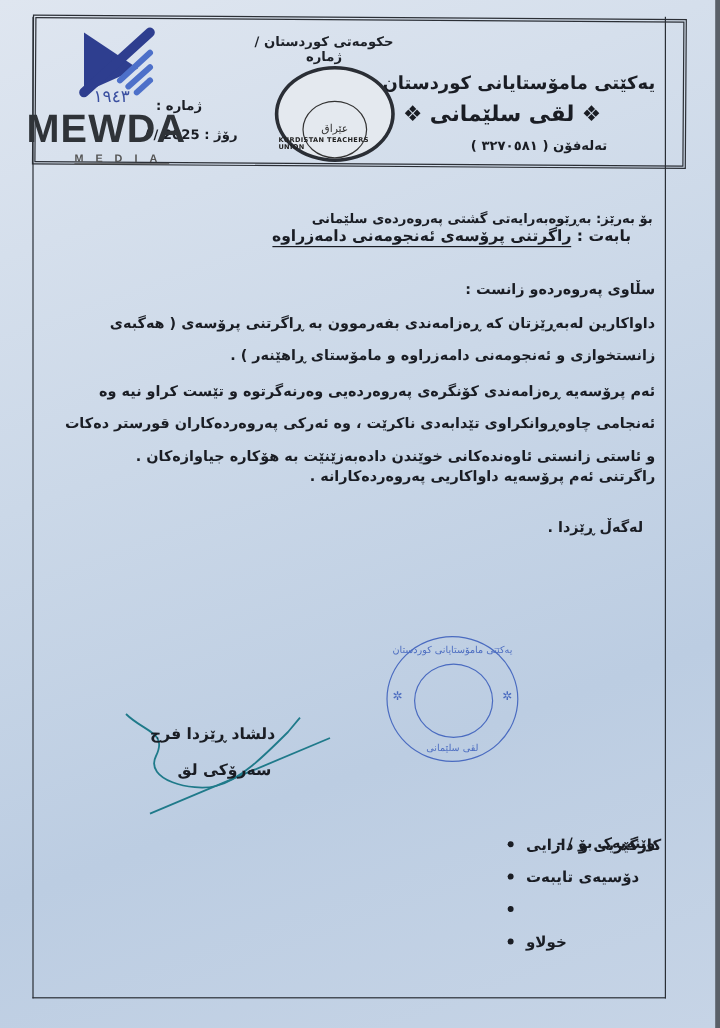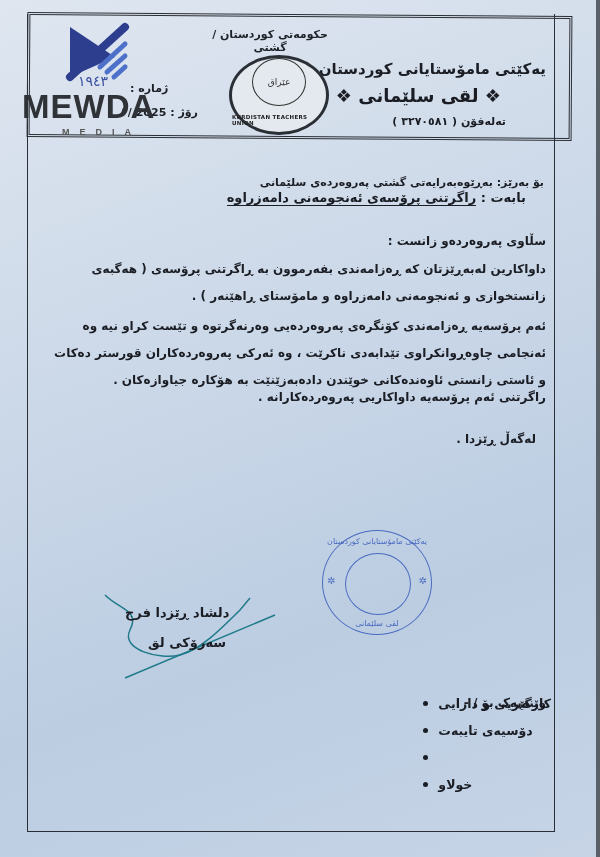--- a/index.html
+++ b/index.html
@@ -24,27 +24,27 @@
   .rtl { direction:rtl; text-align:right; unicode-bidi:plaintext; }
   .gov { position:absolute; left:200px; top:28px; width:140px; font-size:11px; font-weight:bold; color:#1d2128; text-align:center; }
   .union-name { position:absolute; right:50px; top:60px; font-size:15px; font-weight:bold; color:#1a1d24; }
   .branch { position:absolute; right:95px; top:85px; font-size:18px; font-weight:bold; color:#1a1d24; }
   .phone { position:absolute; right:90px; top:115px; font-size:11px; font-weight:bold; color:#1a1d24; }
   .ref-no { position:absolute; left:130px; top:82px; font-size:11px; font-weight:bold; color:#1a1d24; }
   .ref-date { position:absolute; left:120px; top:106px; font-size:11px; font-weight:bold; color:#1a1d24; }
   .seal-logo {
     position:absolute; left:229px; top:55px; width:100px; height:80px; border-radius:50%;
     border:3px solid #2a2e35; box-sizing:border-box; background:#e4e9ef;
-    display:flex; align-items:flex-start; justify-content:center;
+    display:flex; align-items:flex-end; justify-content:center;
   }
   .seal-logo .inner { width:52px; height:46px; border-radius:50%; border:1px solid #333; display:flex; align-items:center; justify-content:center; font-size:9px; color:#333; }
   .seal-logo .ring-text { position:absolute; bottom:6px; font-size:5.5px; font-weight:bold; color:#222; letter-spacing:0.3px; }
   .watermark { position:absolute; left:20px; top:22px; width:180px; height:120px; }
   .wm-text { position:absolute; left:22px; top:88px; font-size:33px; font-weight:bold; color:#2f3338; letter-spacing:1px; font-family:"Liberation Sans", sans-serif; }
-  .wm-media { position:absolute; left:62px; top:127px; font-size:9px; font-weight:bold; color:#555; letter-spacing:10px; font-family:"Liberation Sans", sans-serif; }
+  .wm-media { position:absolute; left:62px; top:127px; font-size:9px; font-weight:bold; color:#555; letter-spacing:10px; font-family:"Liberation Sans", sans-serif;text-decoration:underline; }
   .wm-year { position:absolute; left:78px; top:73px; font-size:14px; color:#3a4fa0; letter-spacing:2px; }
   .to-line { position:absolute; right:52px; top:160px; font-size:11px; font-weight:bold; color:#1a1d24;margin-top:16px; }
   .subject { position:absolute; right:70px; top:190px; font-size:13px; font-weight:bold; color:#1a1d24; }
   .subject .u { border-bottom:1px solid #1a1d24; }
   .body-p { position:absolute; right:50px; width:500px; font-size:12px; font-weight:bold; color:#1a1d24; line-height:27px; }
   .salute { top:228px; }
   .para1 { top:256px; }
   .para2 { top:313px; }
   .para3 { top:384px; }
   .closing { position:absolute; right:60px; top:432px; font-size:12px; font-weight:bold; color:#1a1d24; }
@@ -65,21 +65,21 @@
   .cc-list li { height:27px; display:flex; flex-direction:row-reverse; align-items:center; gap:10px; }
   .cc-list .dot { width:5px; height:5px; border-radius:50%; background:#1a1d24; display:inline-block; }
 </style>
 </head>
 <body>
 
 <div class="paper">
   <div class="header-box"></div>
   <div class="frame"></div>
 
-  <div class="gov rtl">حکومەتی کوردستان / گشتی</div>
+  <div class="gov rtl">حکومەتی کوردستان / ژمارە</div>
 
   <div class="union-name rtl">یەکێتی مامۆستایانی کوردستان</div>
   <div class="branch rtl">
     <span>❖ </span><span>لقی سلێمانی</span><span> ❖</span>
   </div>
   <div class="phone rtl">
     <span>تەلەفۆن</span>
     <span>( ٣٢٧٠٥٨١ )</span>
   </div>
 

